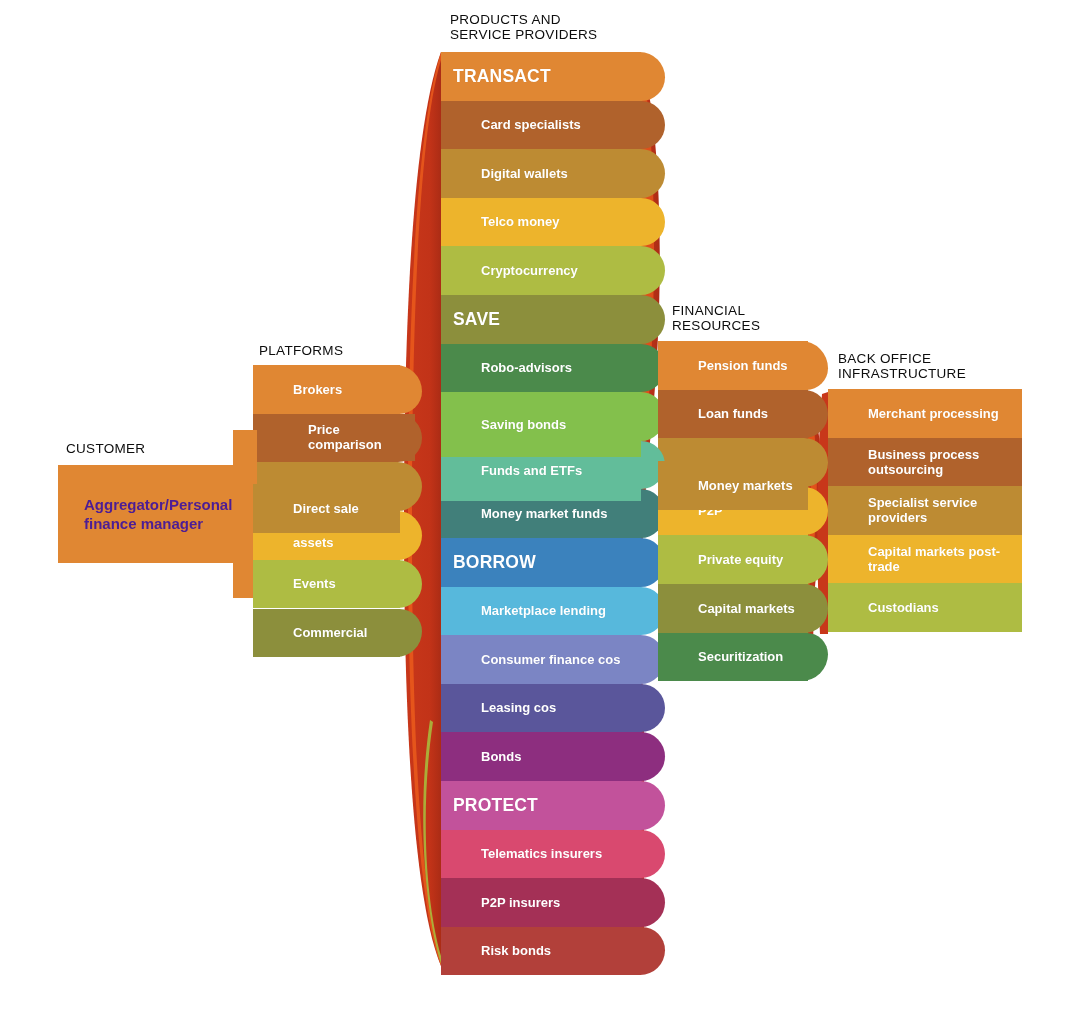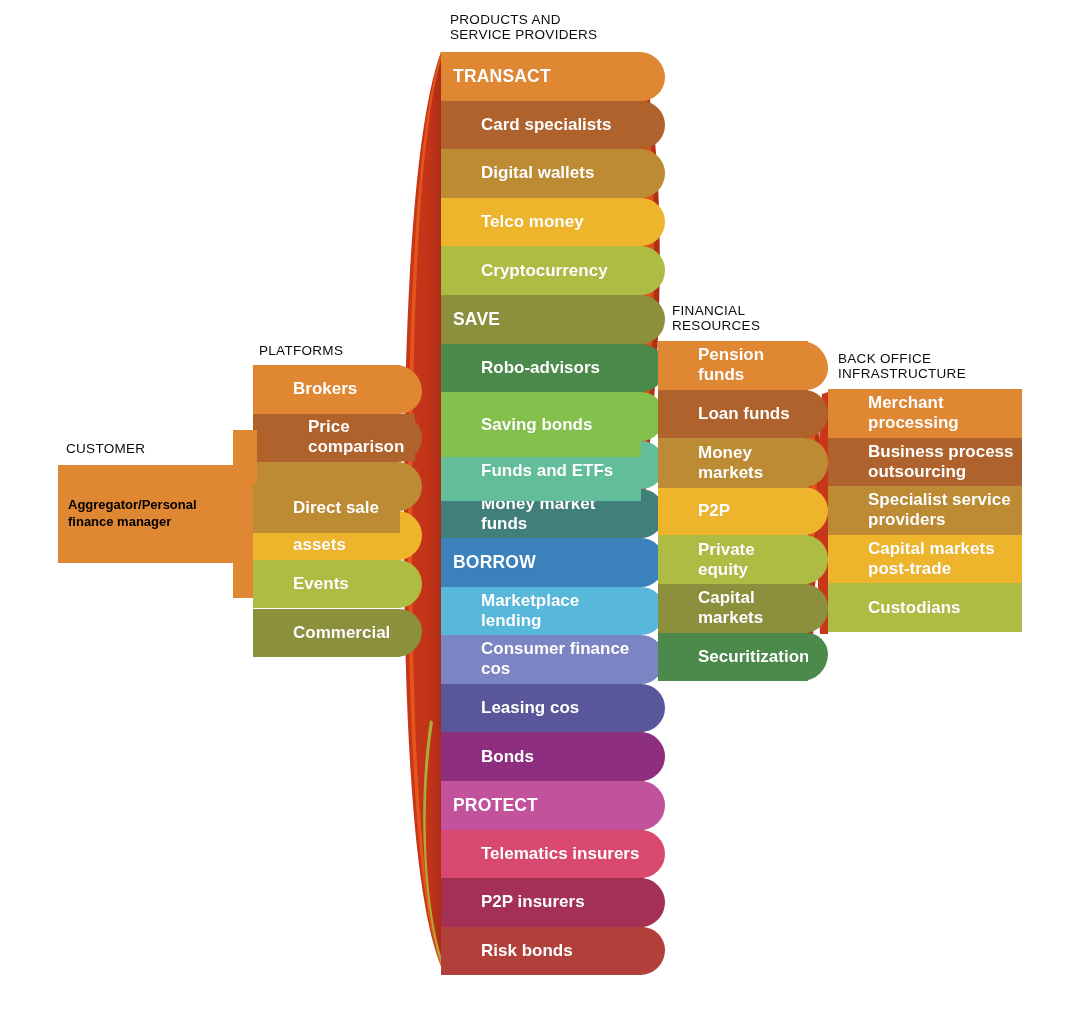--- a/index.html
+++ b/index.html
@@ -32,21 +32,21 @@
     color:#ffffff;
     font-weight:bold;
     box-sizing:border-box;
     overflow:hidden;
   }
   .band .lbl{
     display:block;
     line-height:1.18;
     text-shadow:0 0 1px rgba(0,0,0,.10);
   }
-  .band.sub .lbl{font-size:17px;padding-left:40px;}
+  .band.sub .lbl{font-size:13px;padding-left:40px;}
   .band.grp .lbl{font-size:17.5px;letter-spacing:.2px;}
 
   
   .ind-1 .lbl{padding-left:27px;}
   .ind-0 .lbl{padding-left:12px;}
 
   
   .spine{position:absolute;z-index:5;}
 
   
@@ -54,21 +54,21 @@
 
   
   #customer-block{
     position:absolute;
     left:58px;top:465px;width:175px;height:98px;
     background:#e08733;
     z-index:20;
     display:flex;align-items:center;
   }
   #customer-block .lbl{
-    font-size:13px;font-weight:bold;color:#000000;padding-left:10px;line-height:1.3;
+    font-size:15px;font-weight:bold;color:#4c1d95;padding-left:26px;line-height:1.3;
     white-space:pre-line;
   }
   #customer-throat{
     position:absolute;left:233px;top:430px;width:24px;height:168px;
     background:#e08733;z-index:19;
   }
   #customer-throat:before,#customer-throat:after{
     content:"";position:absolute;left:-36px;width:36px;height:36px;background:#fff;
   }
   #customer-throat:before{top:0;border-bottom-right-radius:36px;}
@@ -236,21 +236,21 @@
   <div id="financial-col">
       <div class="nub" style="left: 658px; top: 341px; width: 170px; height: 48.6px; background: rgb(224, 135, 51); border-top-right-radius: 30px; border-bottom-right-radius: 24px; z-index: 17;"></div>
       <div class="band sub ind-0" style="left: 658px; top: 341px; width: 150px; height: 48.6px; background: rgb(224, 135, 51); z-index: 47;">
         <span class="lbl">Pension funds</span>
       </div>
       <div class="nub" style="left: 658px; top: 389.6px; width: 170px; height: 48.6px; background: rgb(176, 98, 44); border-top-right-radius: 24px; border-bottom-right-radius: 24px; z-index: 16;"></div>
       <div class="band sub ind-0" style="left: 658px; top: 389.6px; width: 150px; height: 48.6px; background: rgb(176, 98, 44); z-index: 46;">
         <span class="lbl">Loan funds</span>
       </div>
       <div class="nub" style="left: 658px; top: 438.2px; width: 170px; height: 48.6px; background: rgb(189, 139, 51); border-top-right-radius: 24px; border-bottom-right-radius: 24px; z-index: 15;"></div>
-      <div class="band sub ind-0" style="left: 658px; top: 439px; width: 150px; height: 48.6px; background: rgb(189, 139, 51); z-index: 45;">
+      <div class="band sub ind-0" style="left: 658px; top: 461px; width: 150px; height: 48.6px; background: rgb(189, 139, 51); z-index: 45;">
         <span class="lbl">Money markets</span>
       </div>
       <div class="nub" style="left: 658px; top: 486.8px; width: 170px; height: 48.6px; background: rgb(237, 180, 44); border-top-right-radius: 24px; border-bottom-right-radius: 24px; z-index: 14;"></div>
       <div class="band sub ind-0" style="left: 658px; top: 486.8px; width: 150px; height: 48.6px; background: rgb(237, 180, 44); z-index: 44;">
         <span class="lbl">P2P</span>
       </div>
       <div class="nub" style="left: 658px; top: 535.4px; width: 170px; height: 48.6px; background: rgb(174, 188, 67); border-top-right-radius: 24px; border-bottom-right-radius: 24px; z-index: 13;"></div>
       <div class="band sub ind-0" style="left: 658px; top: 535.4px; width: 150px; height: 48.6px; background: rgb(174, 188, 67); z-index: 43;">
         <span class="lbl">Private equity</span>
       </div>

